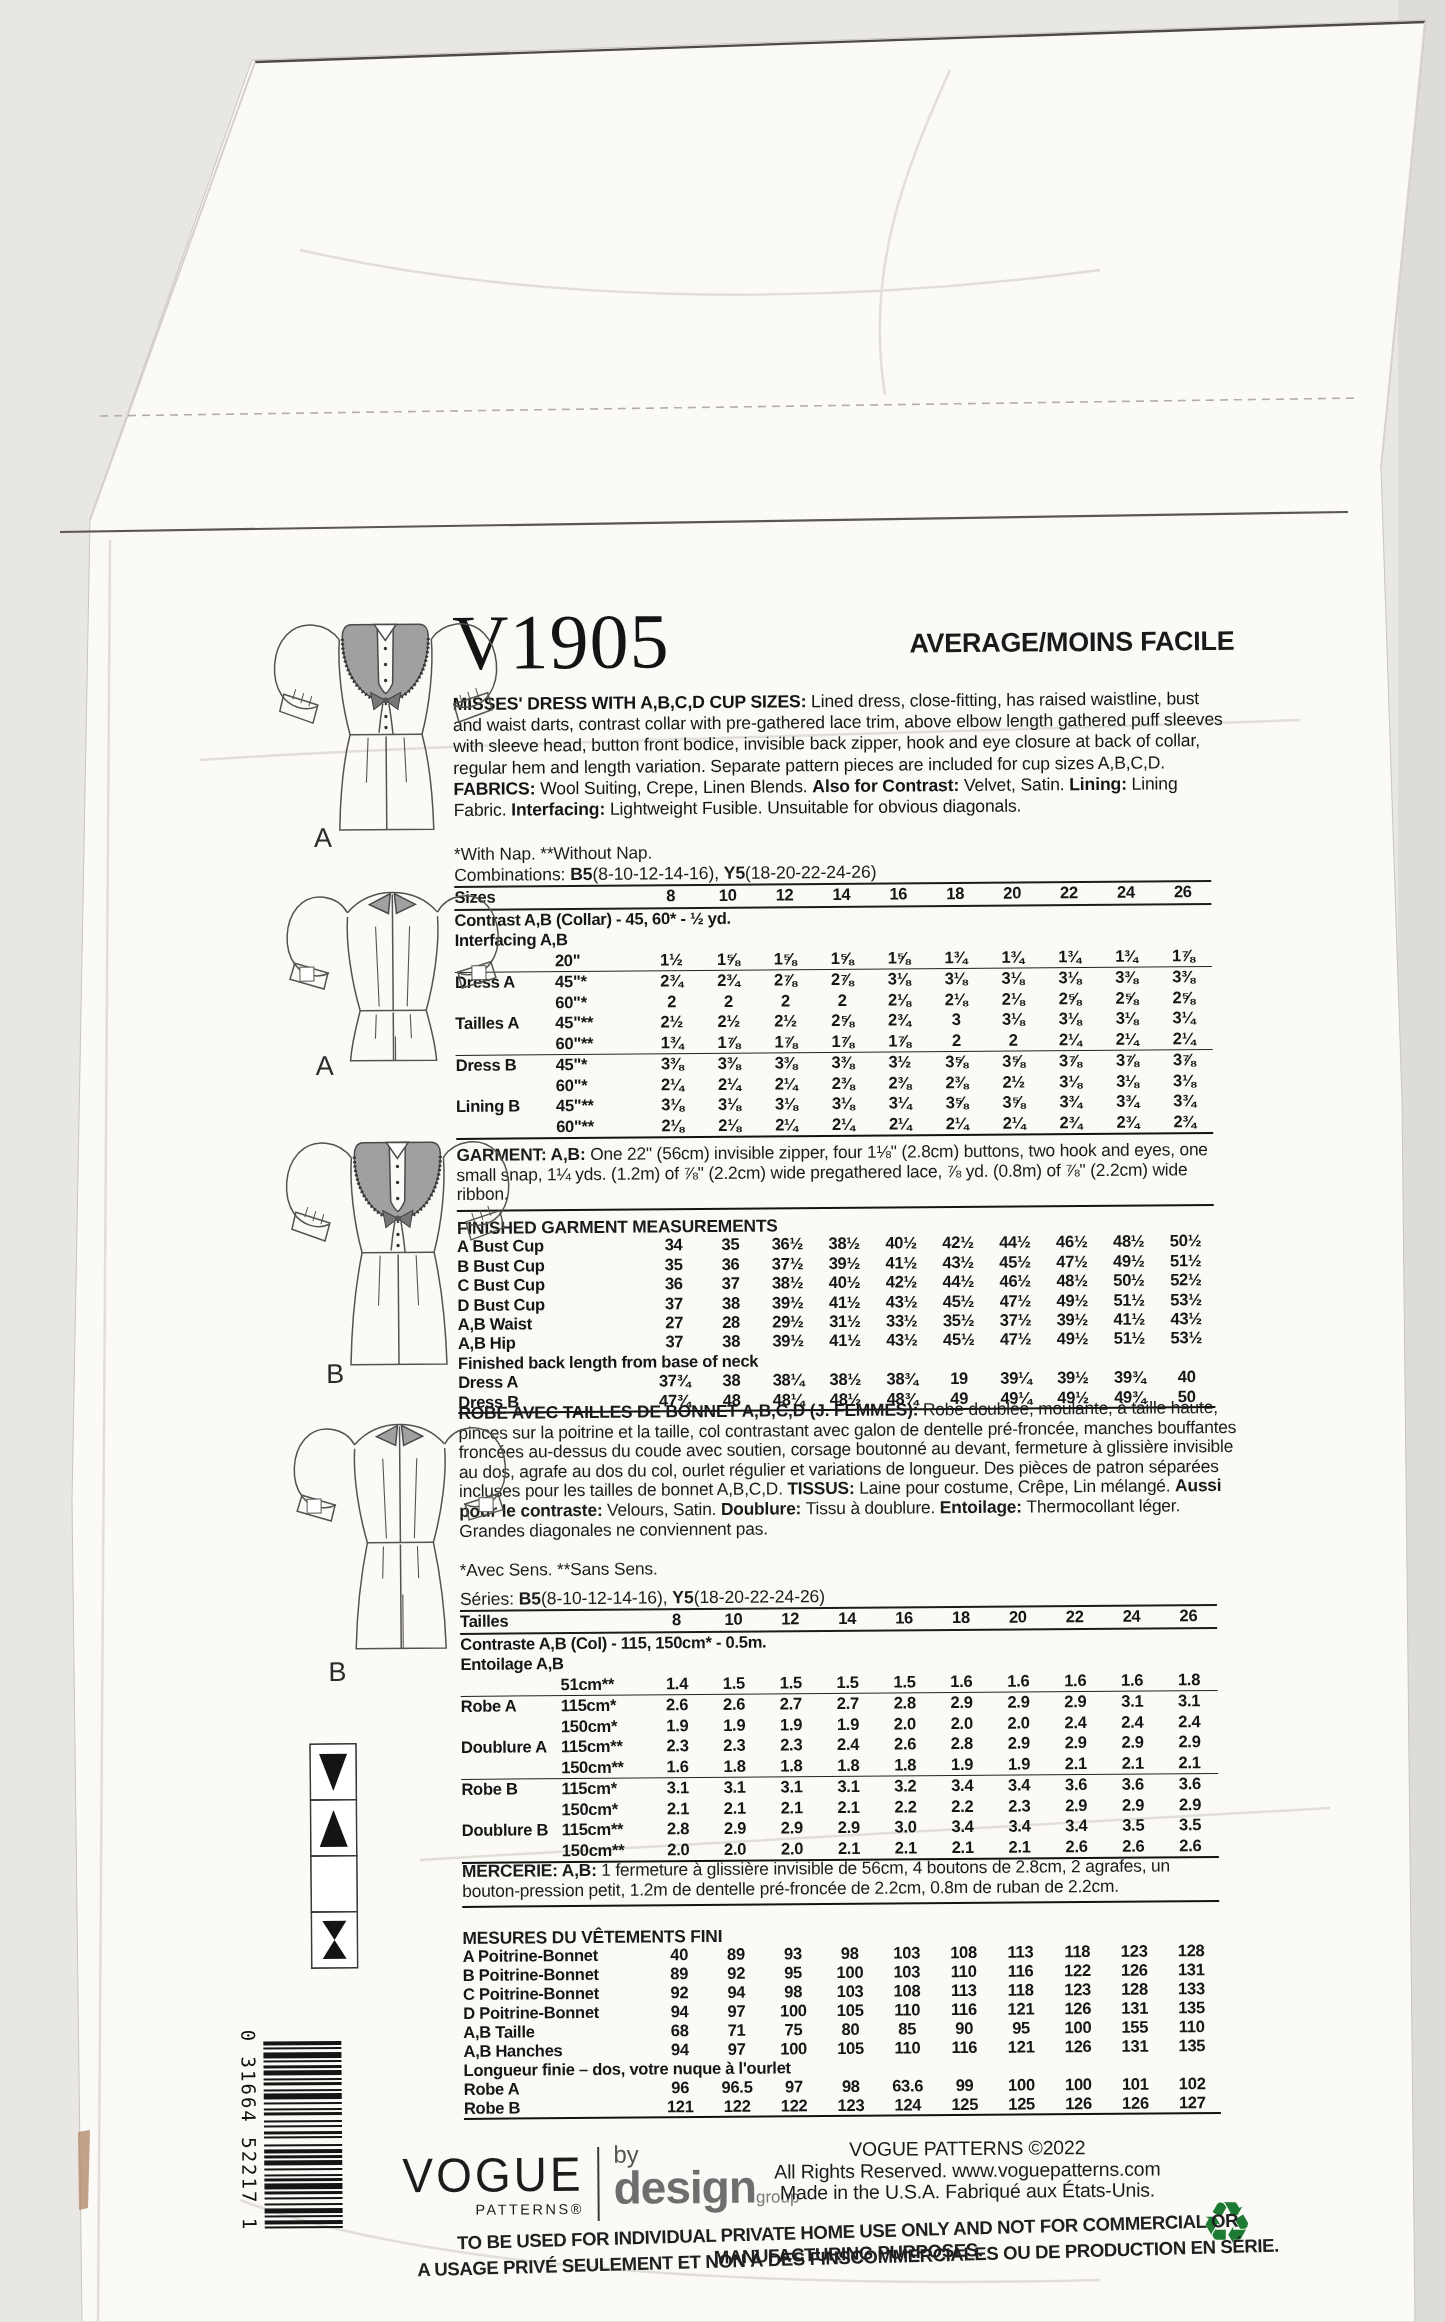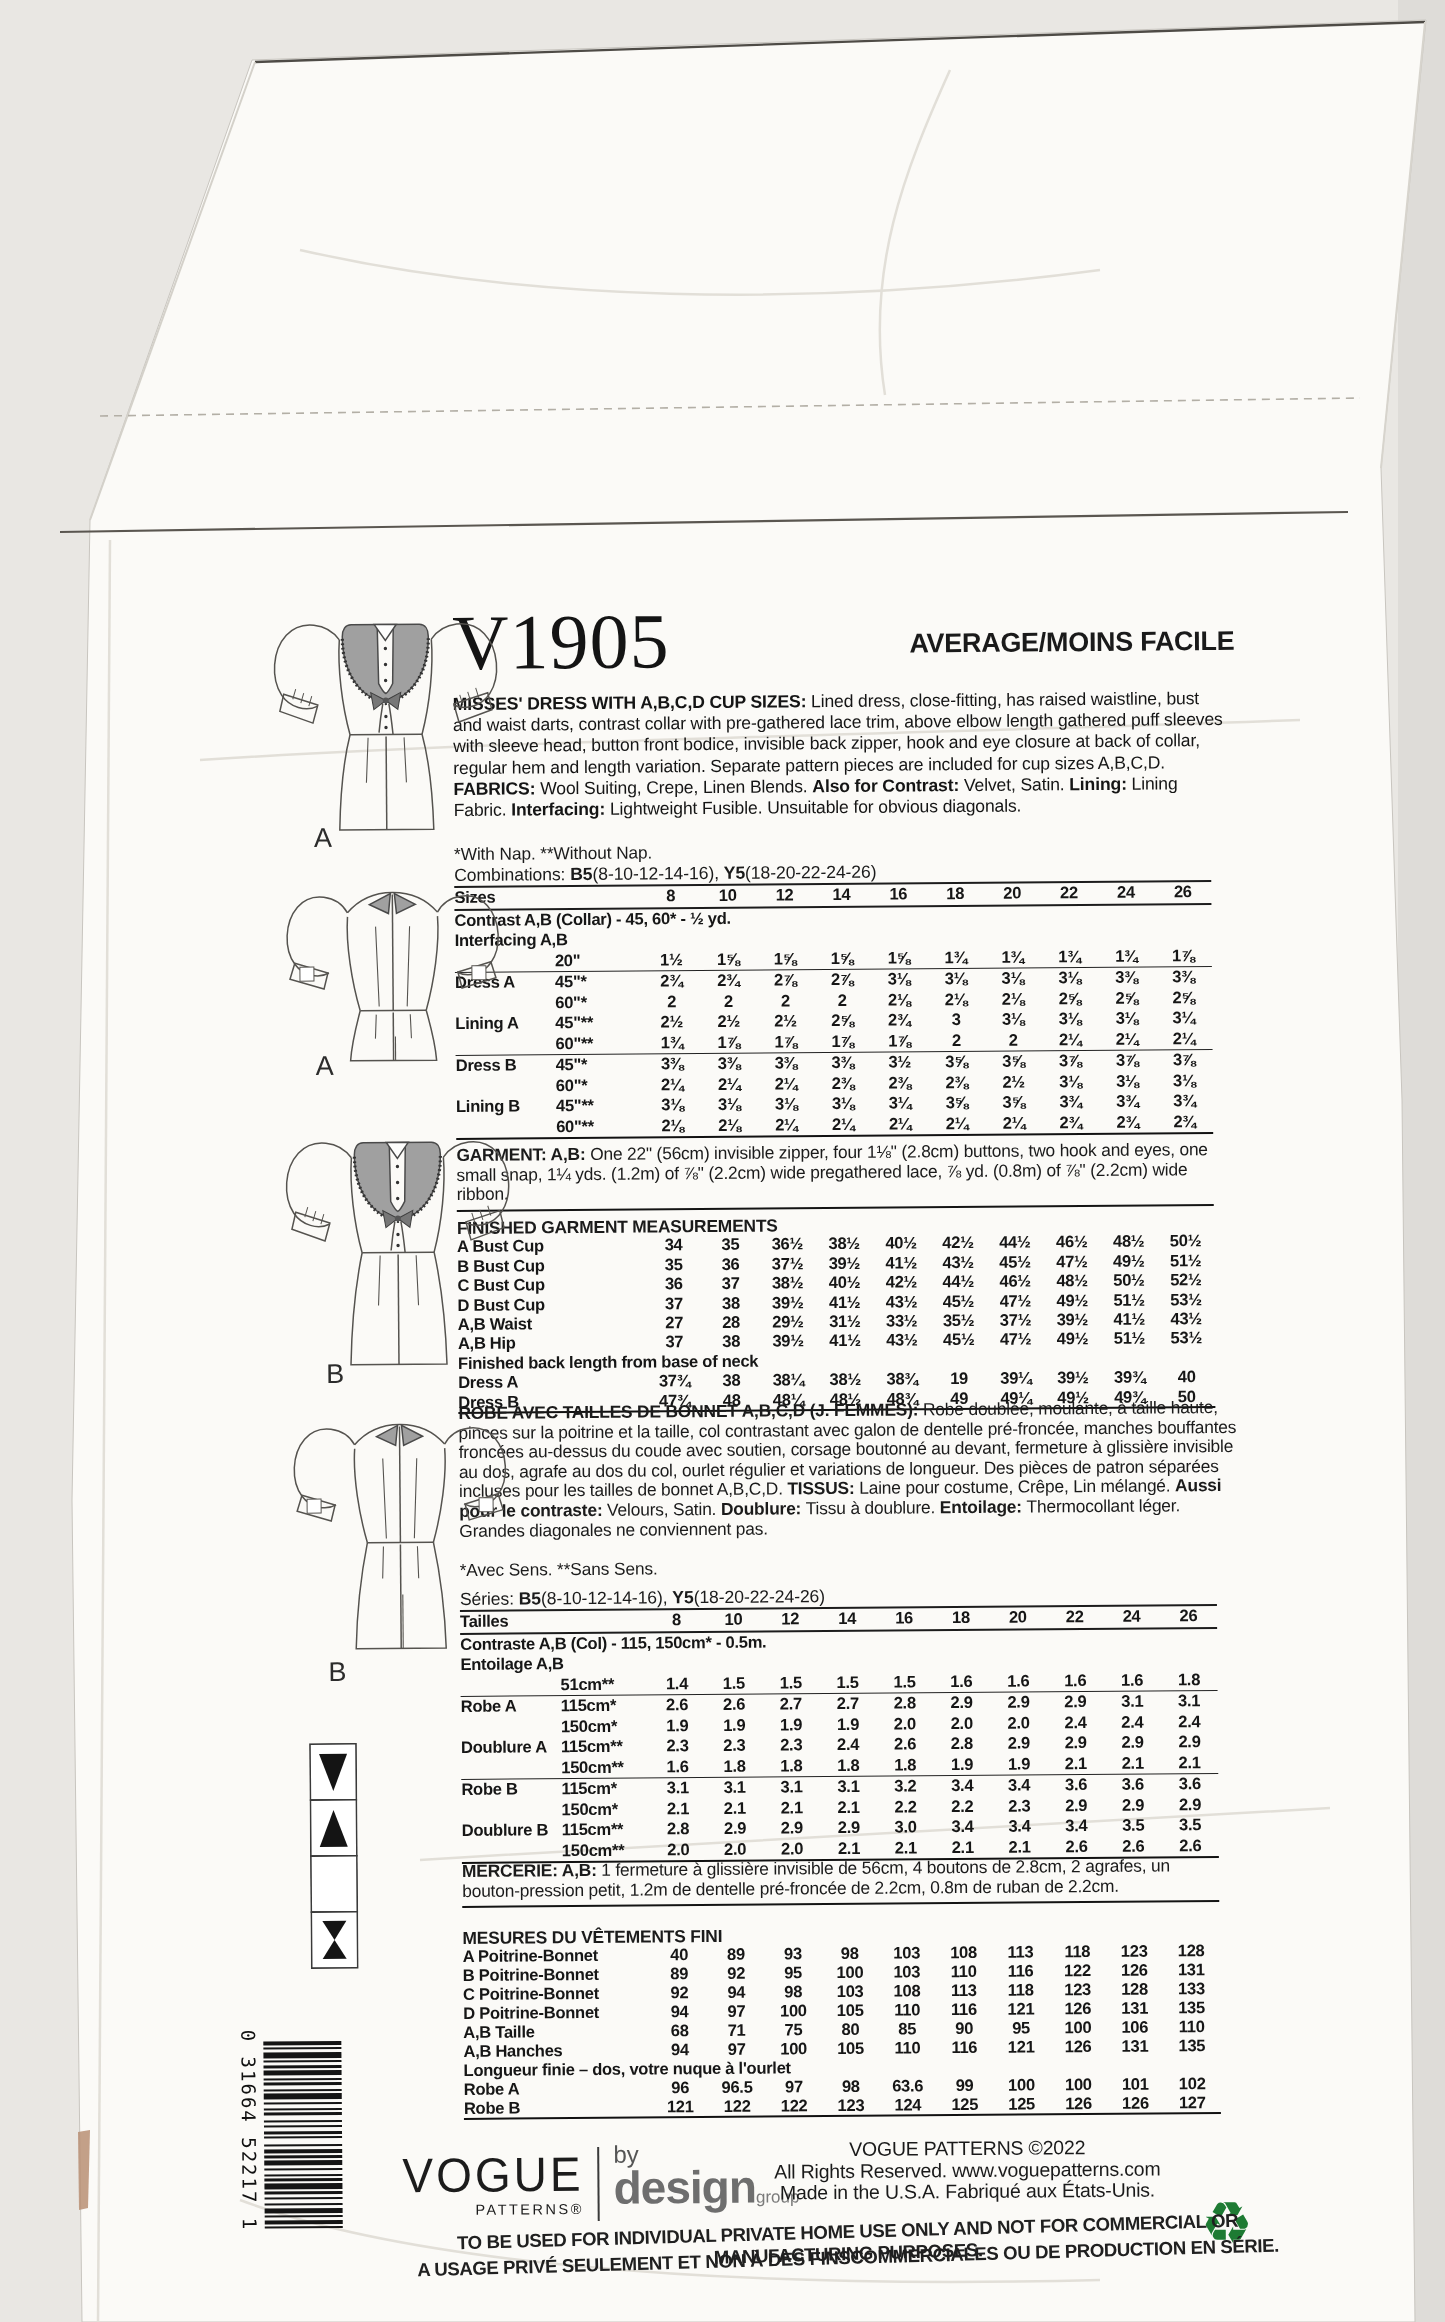--- a/index.html
+++ b/index.html
@@ -159,21 +159,21 @@
         <div class="tc val">2</div>
         <div class="tc val">2</div>
         <div class="tc val">2⅛</div>
         <div class="tc val">2⅛</div>
         <div class="tc val">2⅛</div>
         <div class="tc val">2⅝</div>
         <div class="tc val">2⅝</div>
         <div class="tc val">2⅝</div>
       </div>
       <div class="trow">
-        <div class="tc lab">Lining A</div>
+        <div class="tc lab">Tailles A</div>
         <div class="tc wid">45"**</div>
         <div class="tc val">2½</div>
         <div class="tc val">2½</div>
         <div class="tc val">2½</div>
         <div class="tc val">2⅝</div>
         <div class="tc val">2¾</div>
         <div class="tc val">3</div>
         <div class="tc val">3⅛</div>
         <div class="tc val">3⅛</div>
         <div class="tc val">3⅛</div>
@@ -575,21 +575,21 @@
       <div class="trow">
         <div class="tc lab">A,B Taille</div>
         <div class="tc val">68</div>
         <div class="tc val">71</div>
         <div class="tc val">75</div>
         <div class="tc val">80</div>
         <div class="tc val">85</div>
         <div class="tc val">90</div>
         <div class="tc val">95</div>
         <div class="tc val">100</div>
-        <div class="tc val">106</div>
+        <div class="tc val">155</div>
         <div class="tc val">110</div>
       </div>
       <div class="trow">
         <div class="tc lab">A,B Hanches</div>
         <div class="tc val">94</div>
         <div class="tc val">97</div>
         <div class="tc val">100</div>
         <div class="tc val">105</div>
         <div class="tc val">110</div>
         <div class="tc val">116</div>

